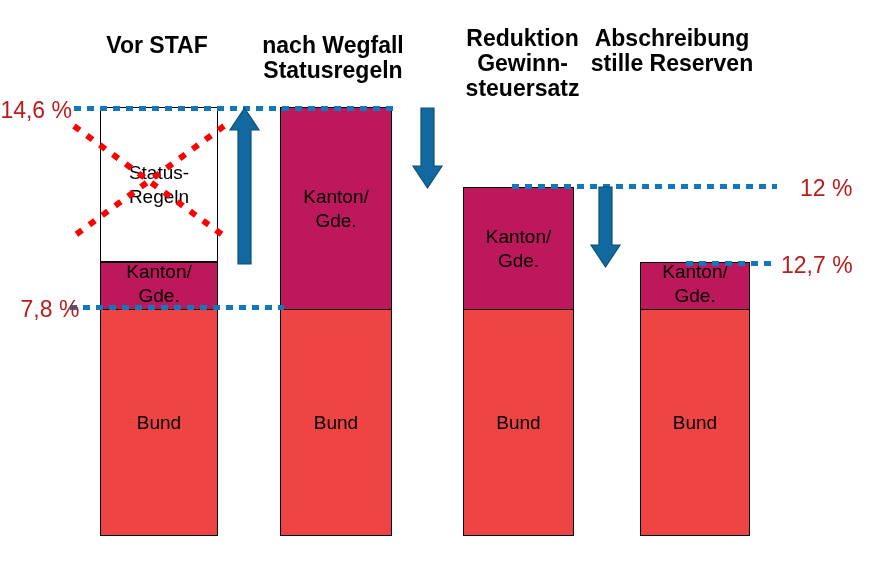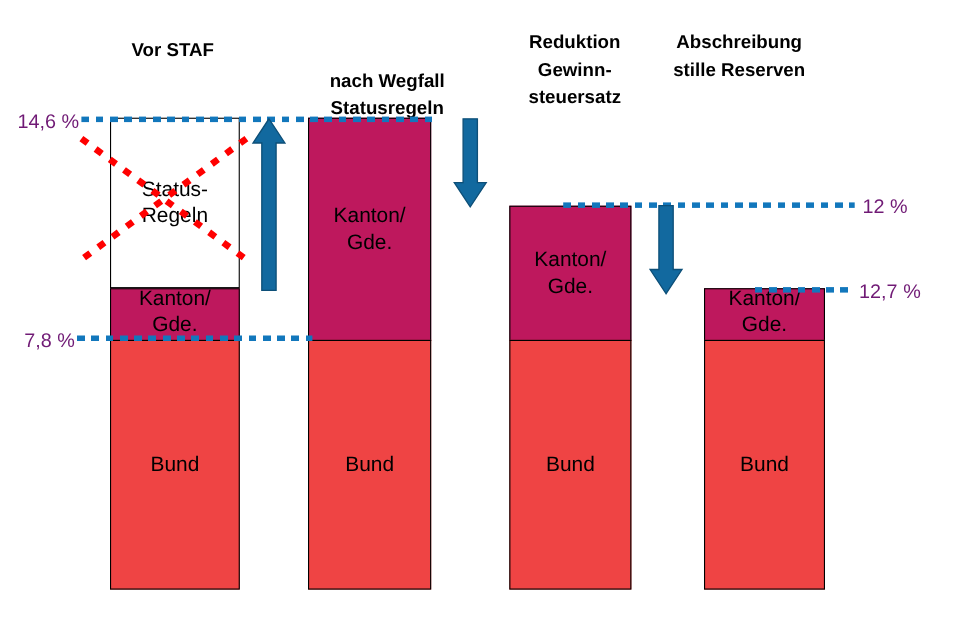--- a/index.html
+++ b/index.html
@@ -16,27 +16,27 @@
     height: 576px;
     background: #ffffff;
     overflow: hidden;
   }
 
   
   .col-head {
     position: absolute;
     text-align: center;
     font-weight: bold;
-    font-size: 17px;
+    font-size: 23px;
     line-height: 25px;
     color: #000000;
     white-space: pre-line;
   }
   #head-0 { left: 72px;  top: 33px;  width: 170px; }
-  #head-1 { left: 264px; top: 33px;  width: 176px; margin-top: 28px; }
+  #head-1 { left: 245px; top: 33px;  width: 176px; }
   #head-2 { left: 440px; top: 26px;  width: 165px; }
   #head-3 { left: 576px; top: 26px;  width: 192px; }
 
   
   .bar-seg {
     position: absolute;
     box-sizing: border-box;
     border: 1px solid #000000;
     display: flex;
     align-items: center;
@@ -62,23 +62,23 @@
     height: 5px;
     background-image: repeating-linear-gradient(
         to right,
         #1277bc 0px, #1277bc 7px,
         rgba(0,0,0,0) 7px, rgba(0,0,0,0) 13px);
   }
 
   
   .pct {
     position: absolute;
-    font-size: 18px;
+    font-size: 23px;
     line-height: 22px;
-    color: #701a75;
+    color: #b91c1c;
     white-space: nowrap;
   }
   .pct.right-align { text-align: right; }
 
   
   .arrow { position: absolute; }
 
   
   .red-x { position: absolute; }
 </style>
@@ -139,22 +139,22 @@
 
   <div class="dotline" style="left:74px; top:106px; width:320px;"></div>
 
   <div class="dotline" style="left:70px; top:305px; width:214px;"></div>
 
   <div class="dotline" style="left:512px; top:184px; width:265px;"></div>
 
   <div class="dotline" style="left:686px; top:261px; width:88px;"></div>
 
   <div class="pct right-align" style="left:0px; top:99px; width:72px;">14,6 %</div>
-  <div class="pct right-align" style="left:0px; top:298px; width:68px;">7,8 %</div>
-  <div class="pct" style="left:784px; top:177px;">12 %</div>
+  <div class="pct right-align" style="left:16px; top:298px; width:68px;text-align:center;">7,8 %</div>
+  <div class="pct" style="left:800px; top:177px;">12 %</div>
   <div class="pct" style="left:781px; top:254px;">12,7 %</div>
 
   <svg class="arrow" style="left:228px; top:106px;" width="33px" height="160px" viewBox="0 0 33 160">
     <polygon points="16.5,2 31,24 23,24 23,158 10,158 10,24 2,24" fill="#12699f" stroke="#0d4f78" stroke-width="1.2" stroke-linejoin="miter"></polygon>
   </svg>
 
   <svg class="arrow" style="left:411px; top:106px;" width="33px" height="84px" viewBox="0 0 33 84">
     <polygon points="16.5,82 2,60 10,60 10,2 23,2 23,60 31,60" fill="#12699f" stroke="#0d4f78" stroke-width="1.2" stroke-linejoin="miter"></polygon>
   </svg>
 

